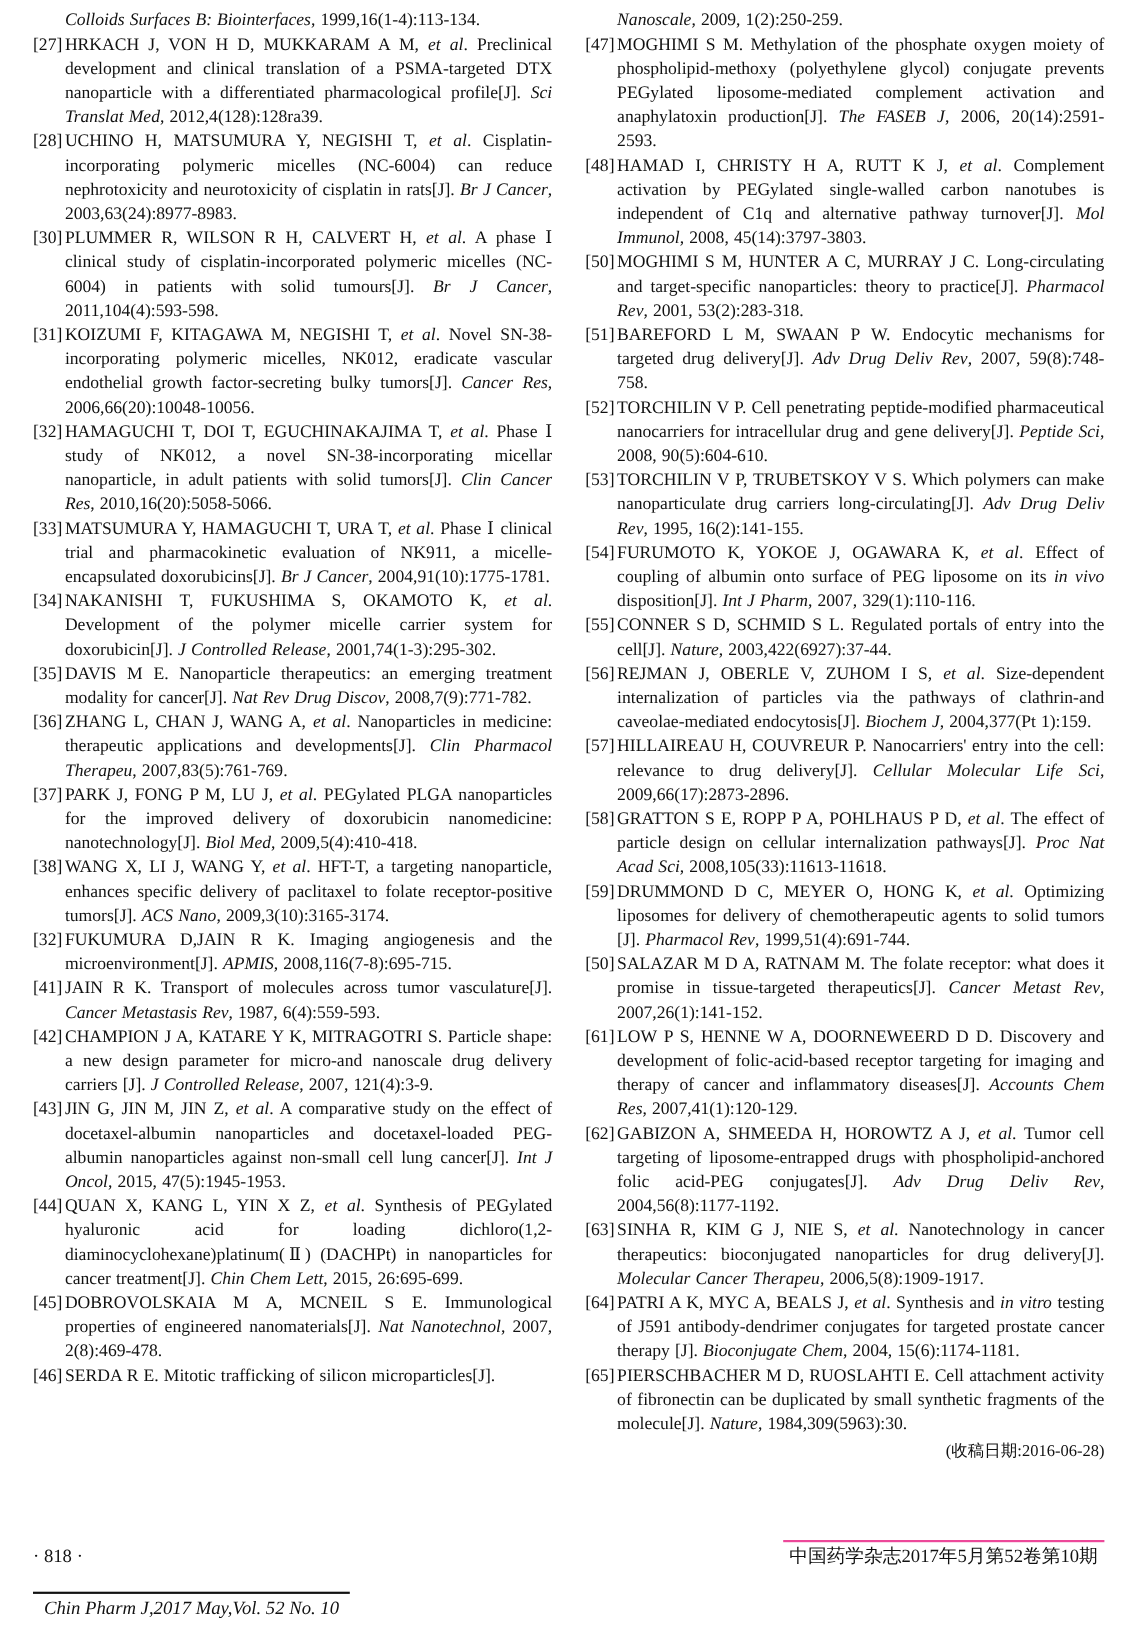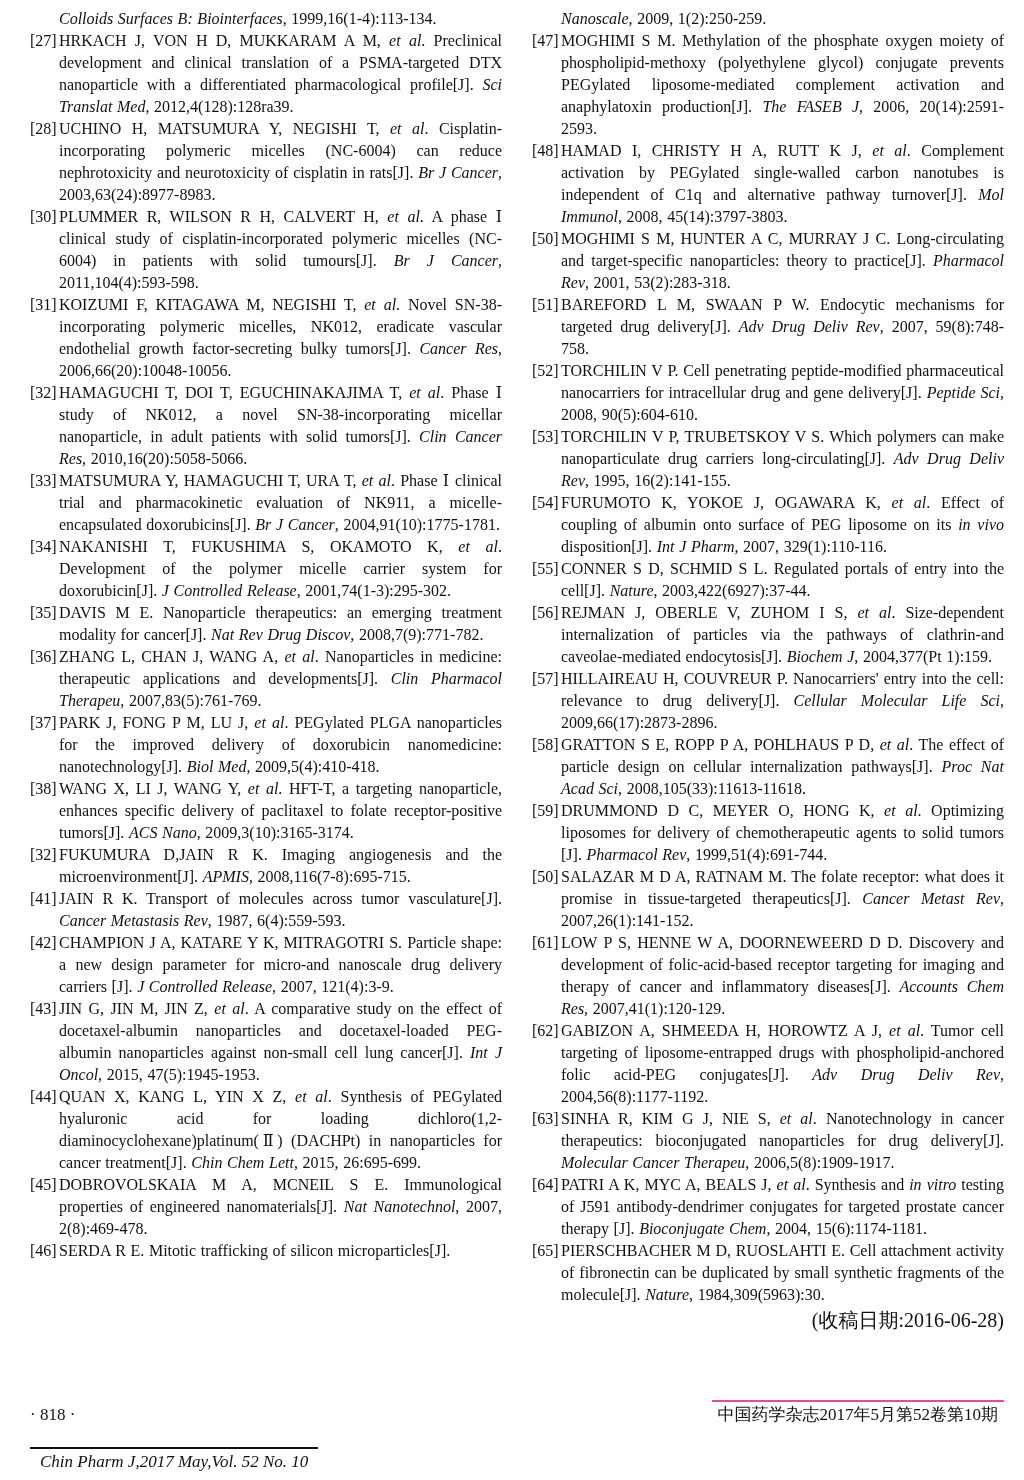--- a/index.html
+++ b/index.html
@@ -39,21 +39,21 @@
   }
   .ref-label {
     display: inline-block;
     width: 29px;
     text-indent: 0;
   }
   .ref i {
     font-style: italic;
   }
   .received-date {
-    font-size: 20px;
+    font-size: 15px;
     line-height: 24px;
     text-align: right;
     margin-top: 2px;
   }
   .footer {
     position: absolute;
     left: 30px;
     right: 20px;
     bottom: 8px;
     display: flex;

